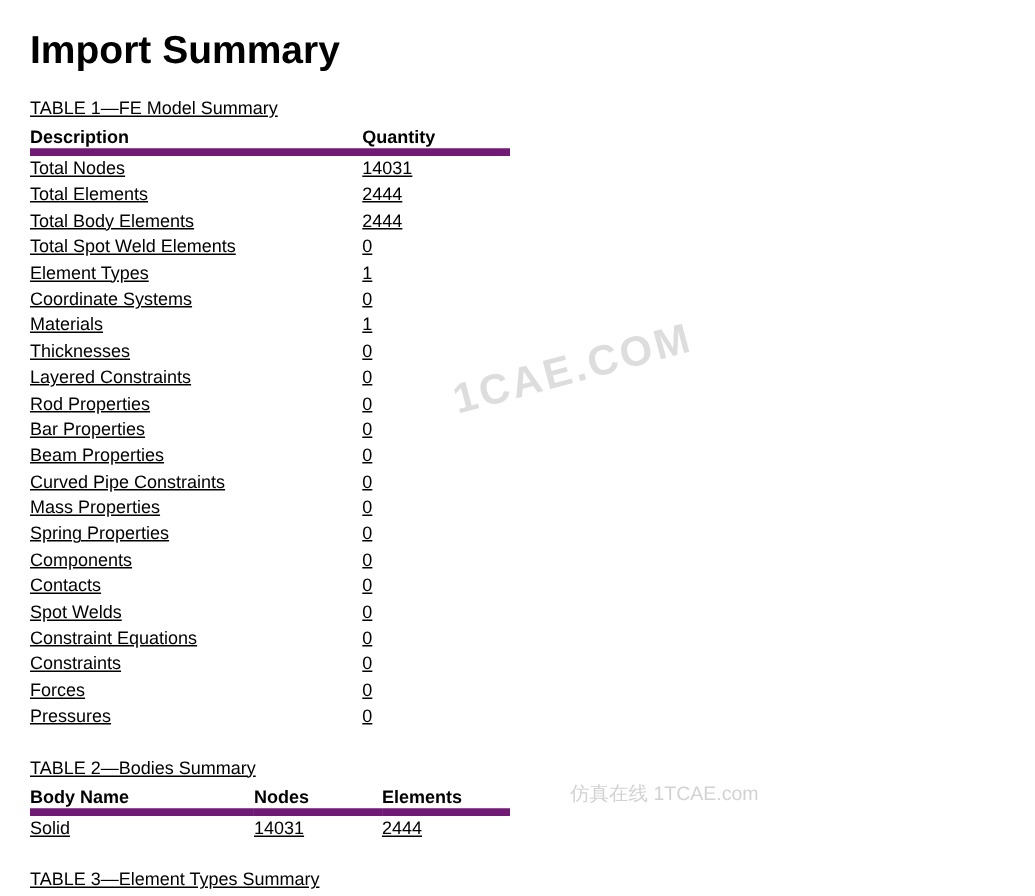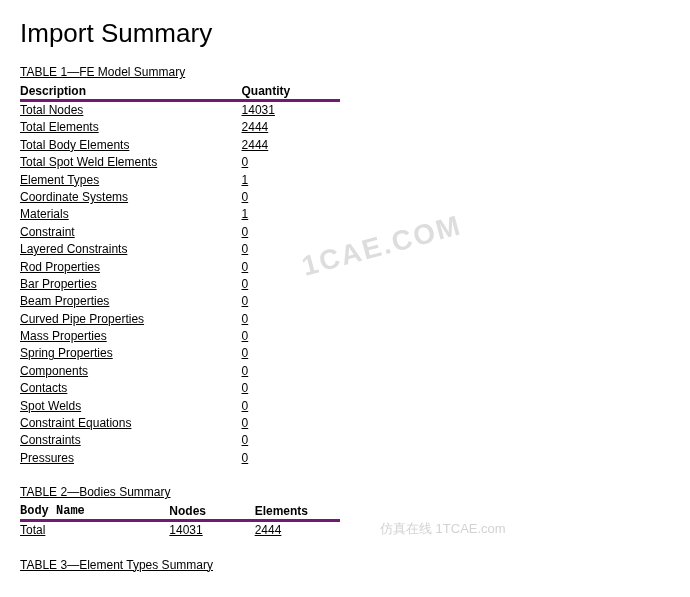--- a/index.html
+++ b/index.html
@@ -8,21 +8,21 @@
       font-size: 12px;
       background: #ffffff;
       color: #000000;
       width: 690px;
       min-height: 597px;
       padding: 18px 20px;
       position: relative;
     }
     h1 {
       font-size: 26px;
-      font-weight: normal;
+      font-weight: bold;
       margin-bottom: 16px;
       font-family: Arial, sans-serif;
     }
     .table-section {
       margin-bottom: 18px;
     }
     .table-title {
       font-size: 12px;
       font-weight: normal;
       text-decoration: underline;
@@ -32,35 +32,35 @@
       border-collapse: collapse;
       width: auto;
     }
     .table1 {
       width: 320px;
     }
     .table2 {
       width: 320px;
     }
     thead tr th {
-      border-bottom: 3px solid #701a75;
+      border-bottom: 5px solid #701a75;
       text-align: left;
       padding: 1px 8px 1px 0;
       font-weight: bold;
       font-size: 12px;
     }
     tbody tr td {
       padding: 0px 8px 0px 0;
       font-size: 12px;
       line-height: 1.45;
       text-decoration: underline;
     }
     .col-desc { width: 180px; }
     .col-qty { width: 80px; }
-    .col-body { width: 140px; font-family: Liberation Mono, monospace; }
+    .col-body { width: 140px; }
     .col-nodes { width: 80px; margin-top: 46px; }
     .col-elements { width: 80px; }
     .watermark {
       position: absolute;
       top: 230px;
       left: 300px;
       font-size: 28px;
       color: rgba(180,180,180,0.45);
       font-weight: bold;
       transform: rotate(-15deg);
@@ -115,41 +115,41 @@
         </tr>
         <tr>
           <td>Coordinate Systems</td>
           <td>0</td>
         </tr>
         <tr>
           <td>Materials</td>
           <td>1</td>
         </tr>
         <tr>
-          <td>Constraint</td>
+          <td>Thicknesses</td>
           <td>0</td>
         </tr>
         <tr>
           <td>Layered Constraints</td>
           <td>0</td>
         </tr>
         <tr>
           <td>Rod Properties</td>
           <td>0</td>
         </tr>
         <tr>
           <td>Bar Properties</td>
           <td>0</td>
         </tr>
         <tr>
           <td>Beam Properties</td>
           <td>0</td>
         </tr>
         <tr>
-          <td>Curved Pipe Properties</td>
+          <td>Curved Pipe Constraints</td>
           <td>0</td>
         </tr>
         <tr>
           <td>Mass Properties</td>
           <td>0</td>
         </tr>
         <tr>
           <td>Spring Properties</td>
           <td>0</td>
         </tr>
@@ -164,20 +164,24 @@
         <tr>
           <td>Spot Welds</td>
           <td>0</td>
         </tr>
         <tr>
           <td>Constraint Equations</td>
           <td>0</td>
         </tr>
         <tr>
           <td>Constraints</td>
+          <td>0</td>
+        </tr>
+        <tr>
+          <td>Forces</td>
           <td>0</td>
         </tr>
         <tr>
           <td>Pressures</td>
           <td>0</td>
         </tr>
       </tbody>
   </table>
 </div>
 
@@ -186,21 +190,21 @@
   <table class="table2">
     <thead>
       <tr>
         <th class="col-body">Body Name</th>
         <th class="col-nodes">Nodes</th>
         <th class="col-elements">Elements</th>
       </tr>
     </thead>
     <tbody id="table2-body">
     <tr>
-          <td>Total</td>
+          <td>Solid</td>
           <td>14031</td>
           <td>2444</td>
         </tr>
       </tbody>
   </table>
 </div>
 
 <div class="table-section">
   <div class="table-title">TABLE 3—Element Types Summary</div>
 

